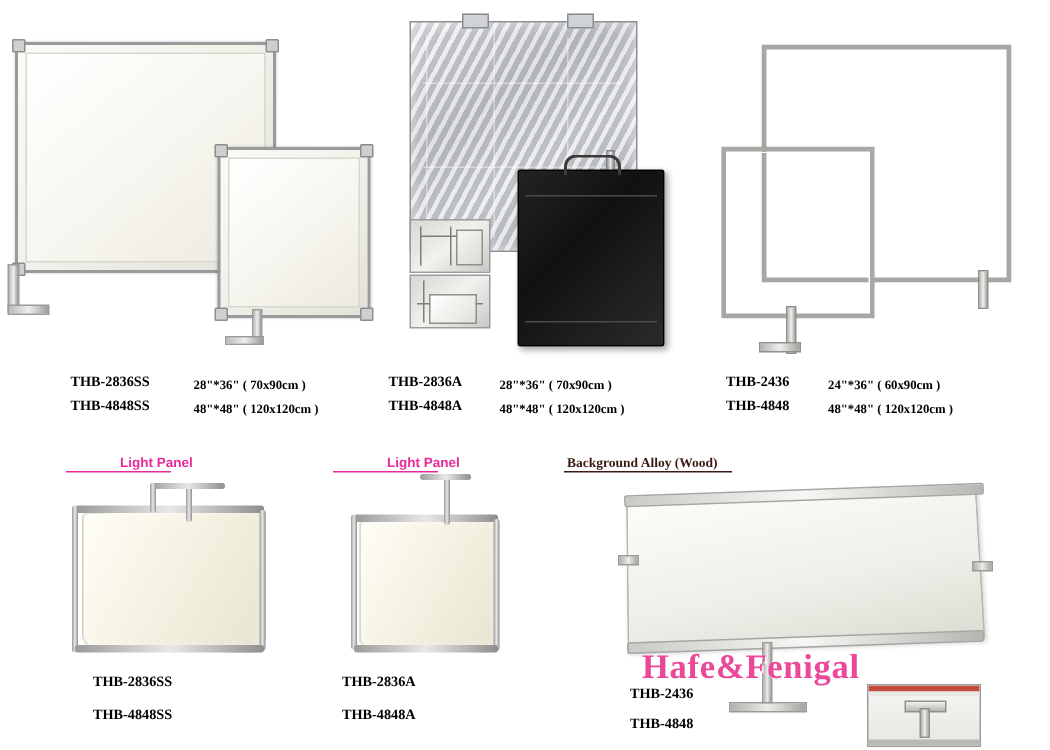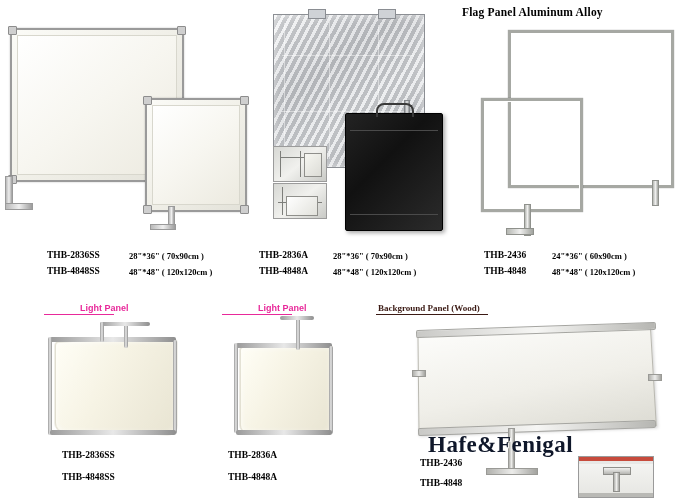--- a/index.html
+++ b/index.html
@@ -172,21 +172,21 @@
     position: absolute;
     background: linear-gradient(90deg,#b0b0ac,#ececea,#a3a39f);
     border: 1px solid #9a9a96;
   }
 
   
   .watermark {
     font-family: "Liberation Serif", serif;
     font-weight: bold;
     font-size: 23px;
-    color: #0f172a;
+    color: #ec4899;
     letter-spacing: 0.5px;
     text-shadow: 1px 1px 0 rgba(255,255,255,0.9);
     white-space: nowrap;
   }
 
   
   .minicard {
     border: 1px solid #9a9a9a;
     background: linear-gradient(180deg,#f6f6f4,#e6e6e2);
     overflow: hidden;
@@ -248,21 +248,20 @@
     <div class="d1" style="left:26px; top:4px; width:1px; height:26px;"></div>
     <div class="d2" style="left:6px; top:10px; width:40px; height:1px;"></div>
     <div class="abs" style="left:30px; top:6px; width:16px; height:22px; background:linear-gradient(135deg,#f7f7f2,#dcdcd6); border:1px solid #8f8f8b;"></div>
   </div>
   <div class="thumb abs" style="left:273px; top:183px; width:52px; height:34px;">
     <div class="d1" style="left:8px; top:3px; width:1px; height:28px;"></div>
     <div class="d2" style="left:4px; top:18px; width:44px; height:1px;"></div>
     <div class="abs" style="left:12px; top:12px; width:30px; height:18px; background:linear-gradient(135deg,#ffffff,#e2e2dc); border:1px solid #8f8f8b;"></div>
   </div>
 
-  <div class="ttl abs" style="left:462px; top:6px;">Flag Panel Aluminum Alloy</div>
 
   <div class="alu abs" style="left:508px; top:30px; width:160px; height:152px;"></div>
 
   <div class="alu abs" style="left:481px; top:98px; width:96px; height:108px;"></div>
 
   <div class="alu-bar abs" style="left:524px; top:204px; width:5px; height:30px;"></div>
   <div class="alu-bar abs" style="left:506px; top:228px; width:26px; height:5px;"></div>
   <div class="alu-bar abs" style="left:652px; top:180px; width:5px; height:24px;"></div>
 
   <div class="code abs" style="left:47px; top:250px;">THB-2836SS</div>
@@ -279,21 +278,21 @@
   <div class="spec abs" style="left:552px; top:251px;">24"*36" ( 60x90cm )</div>
   <div class="code abs" style="left:484px; top:266px;">THB-4848</div>
   <div class="spec abs" style="left:552px; top:267px;">48"*48" ( 120x120cm )</div>
 
   <div class="pinklabel abs" style="left:46px; top:303px;">Light Panel</div>
   <div class="abs" style="left:44px; top:314px; width:70px; height:1px; background:#e8299a;"></div>
 
   <div class="pinklabel abs" style="left:224px; top:303px;">Light Panel</div>
   <div class="abs" style="left:222px; top:314px; width:70px; height:1px; background:#e8299a;"></div>
 
-  <div class="darkred abs" style="left:378px; top:303px;">Background Panel (Wood)</div>
+  <div class="darkred abs" style="left:378px; top:303px;">Background Alloy (Wood)</div>
   <div class="abs" style="left:376px; top:314px; width:112px; height:1px; background:#3b1a14;"></div>
 
   <div class="lp-cloth abs" style="left:52px; top:340px; width:122px; height:92px; border-radius:4px 4px 10px 10px;
               transform:perspective(300px) rotateY(-9deg);"></div>
   <div class="lp-tube abs" style="left:50px; top:337px; width:126px; height:5px;"></div>
   <div class="lp-tube abs" style="left:48px; top:337px; width:4px; height:98px;"></div>
   <div class="lp-tube abs" style="left:173px; top:340px; width:4px; height:94px;"></div>
   <div class="lp-tube abs" style="left:50px; top:430px; width:126px; height:5px;"></div>
 
   <div class="lp-tube abs" style="left:124px; top:322px; width:4px; height:26px;"></div>

